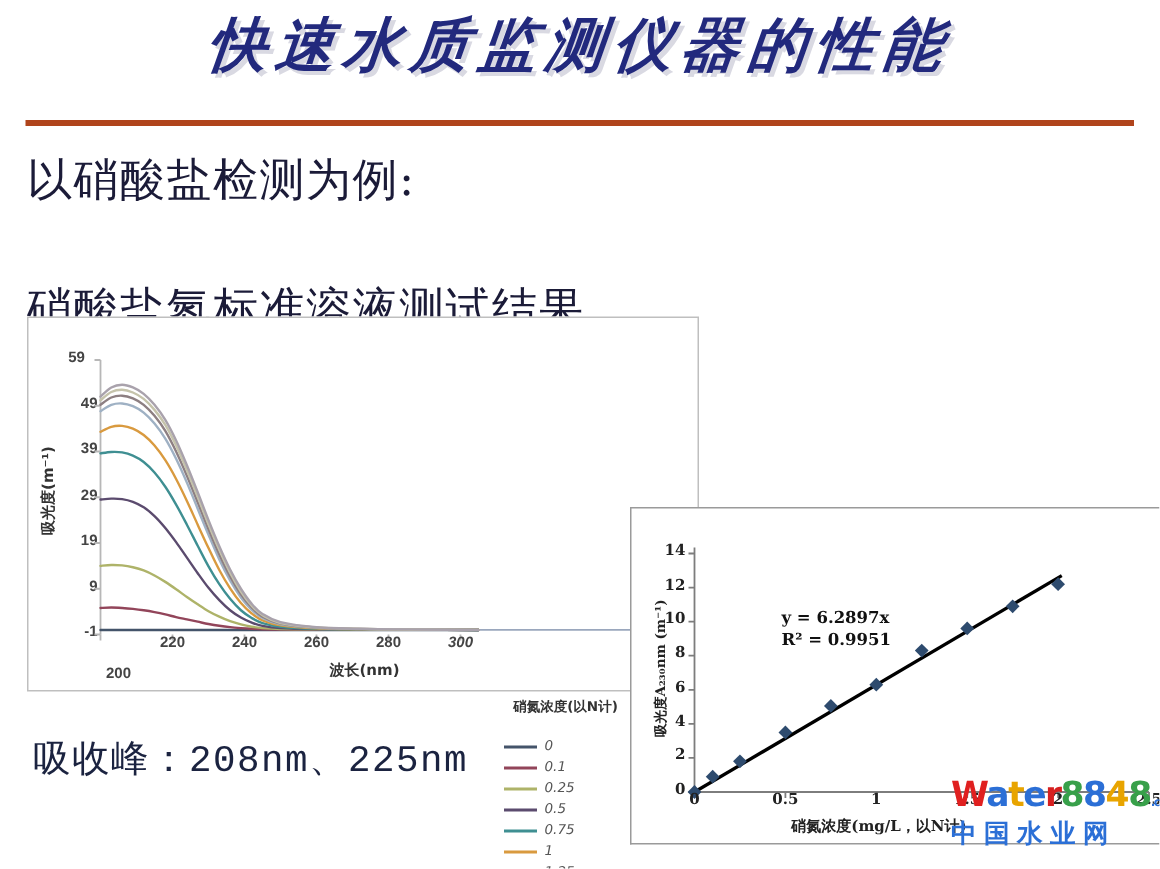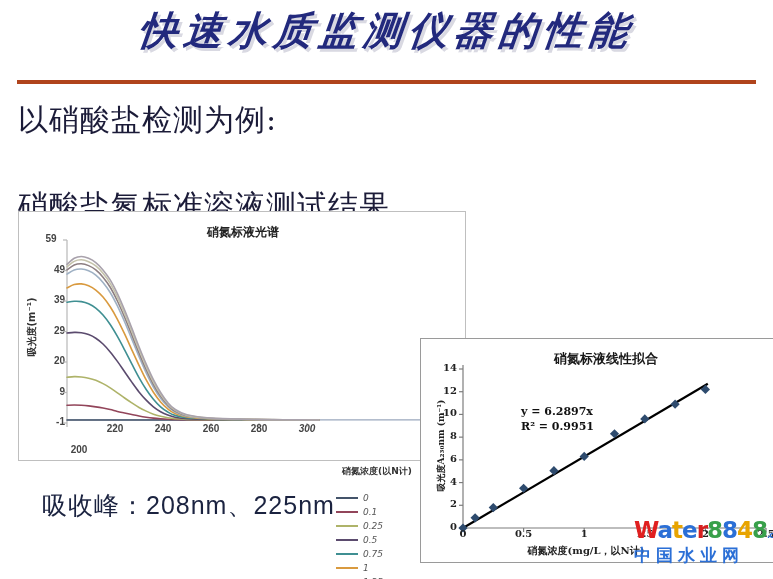--- a/index.html
+++ b/index.html
@@ -53,26 +53,25 @@
     white-space: nowrap;
     letter-spacing: 1px;
   }
   #body-line-1 { top: 100px; }
   #body-line-2 { top: 152px; margin-top: 34px; }
 
   #peak-note {
     position: absolute;
     left: 22px;
     top: 489px;
-    font-family: Liberation Sans, sans-serif;
+    font-family: Liberation Mono, monospace;
     font-size: 25px;
     color: #1b2340;
     white-space: nowrap;
     letter-spacing: 1px;
-    margin-left: 20px;
   }
 
   
   #spectra-chart {
     position: absolute;
     left: 18px;
     top: 211px;
     width: 448px;
     height: 250px;
     border: 1px solid #bfbfbf;
@@ -292,26 +291,26 @@
 </head>
 <body>
 
 <div id="slide-title">快速水质监测仪器的性能</div>
 <div id="title-rule"></div>
 
 <div class="body-line" id="body-line-1">以硝酸盐检测为例:</div>
 <div class="body-line" id="body-line-2">硝酸盐氮标准溶液测试结果</div>
 
 <div id="spectra-chart">
-  <div id="spectra-title">硝氮标液光谱</div>
   <div id="spectra-ylabel">吸光度(m⁻¹)</div>
+  <div id="spectra-xlabel">波长(nm)</div>
   <div id="spectra-ytick-wrap">
       <div class="sp-ytick" style="top: 204px;">-1</div>
       <div class="sp-ytick" style="top: 173.5px;">9</div>
-      <div class="sp-ytick" style="top: 143px;">20</div>
+      <div class="sp-ytick" style="top: 143px;">19</div>
       <div class="sp-ytick" style="top: 112.5px;">29</div>
       <div class="sp-ytick" style="top: 82px;">39</div>
       <div class="sp-ytick" style="top: 51.5px;">49</div>
       <div class="sp-ytick" style="top: 21px; text-align: center;">59</div>
     </div>
   <svg id="spectra-plot" width="448" height="250">
       <line x1="48" y1="28" x2="48" y2="211" stroke="#b7b7b7" stroke-width="1.2"></line>
       <line x1="48" y1="207.95" x2="440" y2="207.95" stroke="#9aa7bd" stroke-width="1.2"></line>
       <line x1="44" y1="211" x2="48" y2="211" stroke="#b7b7b7" stroke-width="1.2"></line>
       <line x1="44" y1="180.5" x2="48" y2="180.5" stroke="#b7b7b7" stroke-width="1.2"></line>
@@ -373,21 +372,20 @@
   </div>
 <div class="sp-xtick" style="left: 60px; margin-top: 21px;">200</div>
     <div class="sp-xtick" style="left: 96px;">220</div>
     <div class="sp-xtick" style="left: 144px;">240</div>
     <div class="sp-xtick" style="left: 192px;">260</div>
     <div class="sp-xtick" style="left: 240px;">280</div>
     <div class="sp-xtick" style="left: 288px; font-style: italic;">300</div>
   </div>
 
 <div id="fit-chart">
-  <div id="fit-title">硝氮标液线性拟合</div>
   <div id="fit-ylabel">吸光度A₂₃₀nm (m⁻¹)</div>
   <div id="fit-xlabel">硝氮浓度(mg/L，以N计)</div>
   <div id="fit-equation">
     <div>y = 6.2897x</div>
     <div>R² = 0.9951</div>
   </div>
   <svg id="fit-plot" width="353" height="225">
       <line x1="42" y1="26" x2="42" y2="189" stroke="#7d7d7d" stroke-width="1.2"></line>
       <line x1="42" y1="189" x2="345" y2="189" stroke="#7d7d7d" stroke-width="1.2"></line>
       <line x1="38" y1="189" x2="42" y2="189" stroke="#7d7d7d" stroke-width="1.2"></line>

